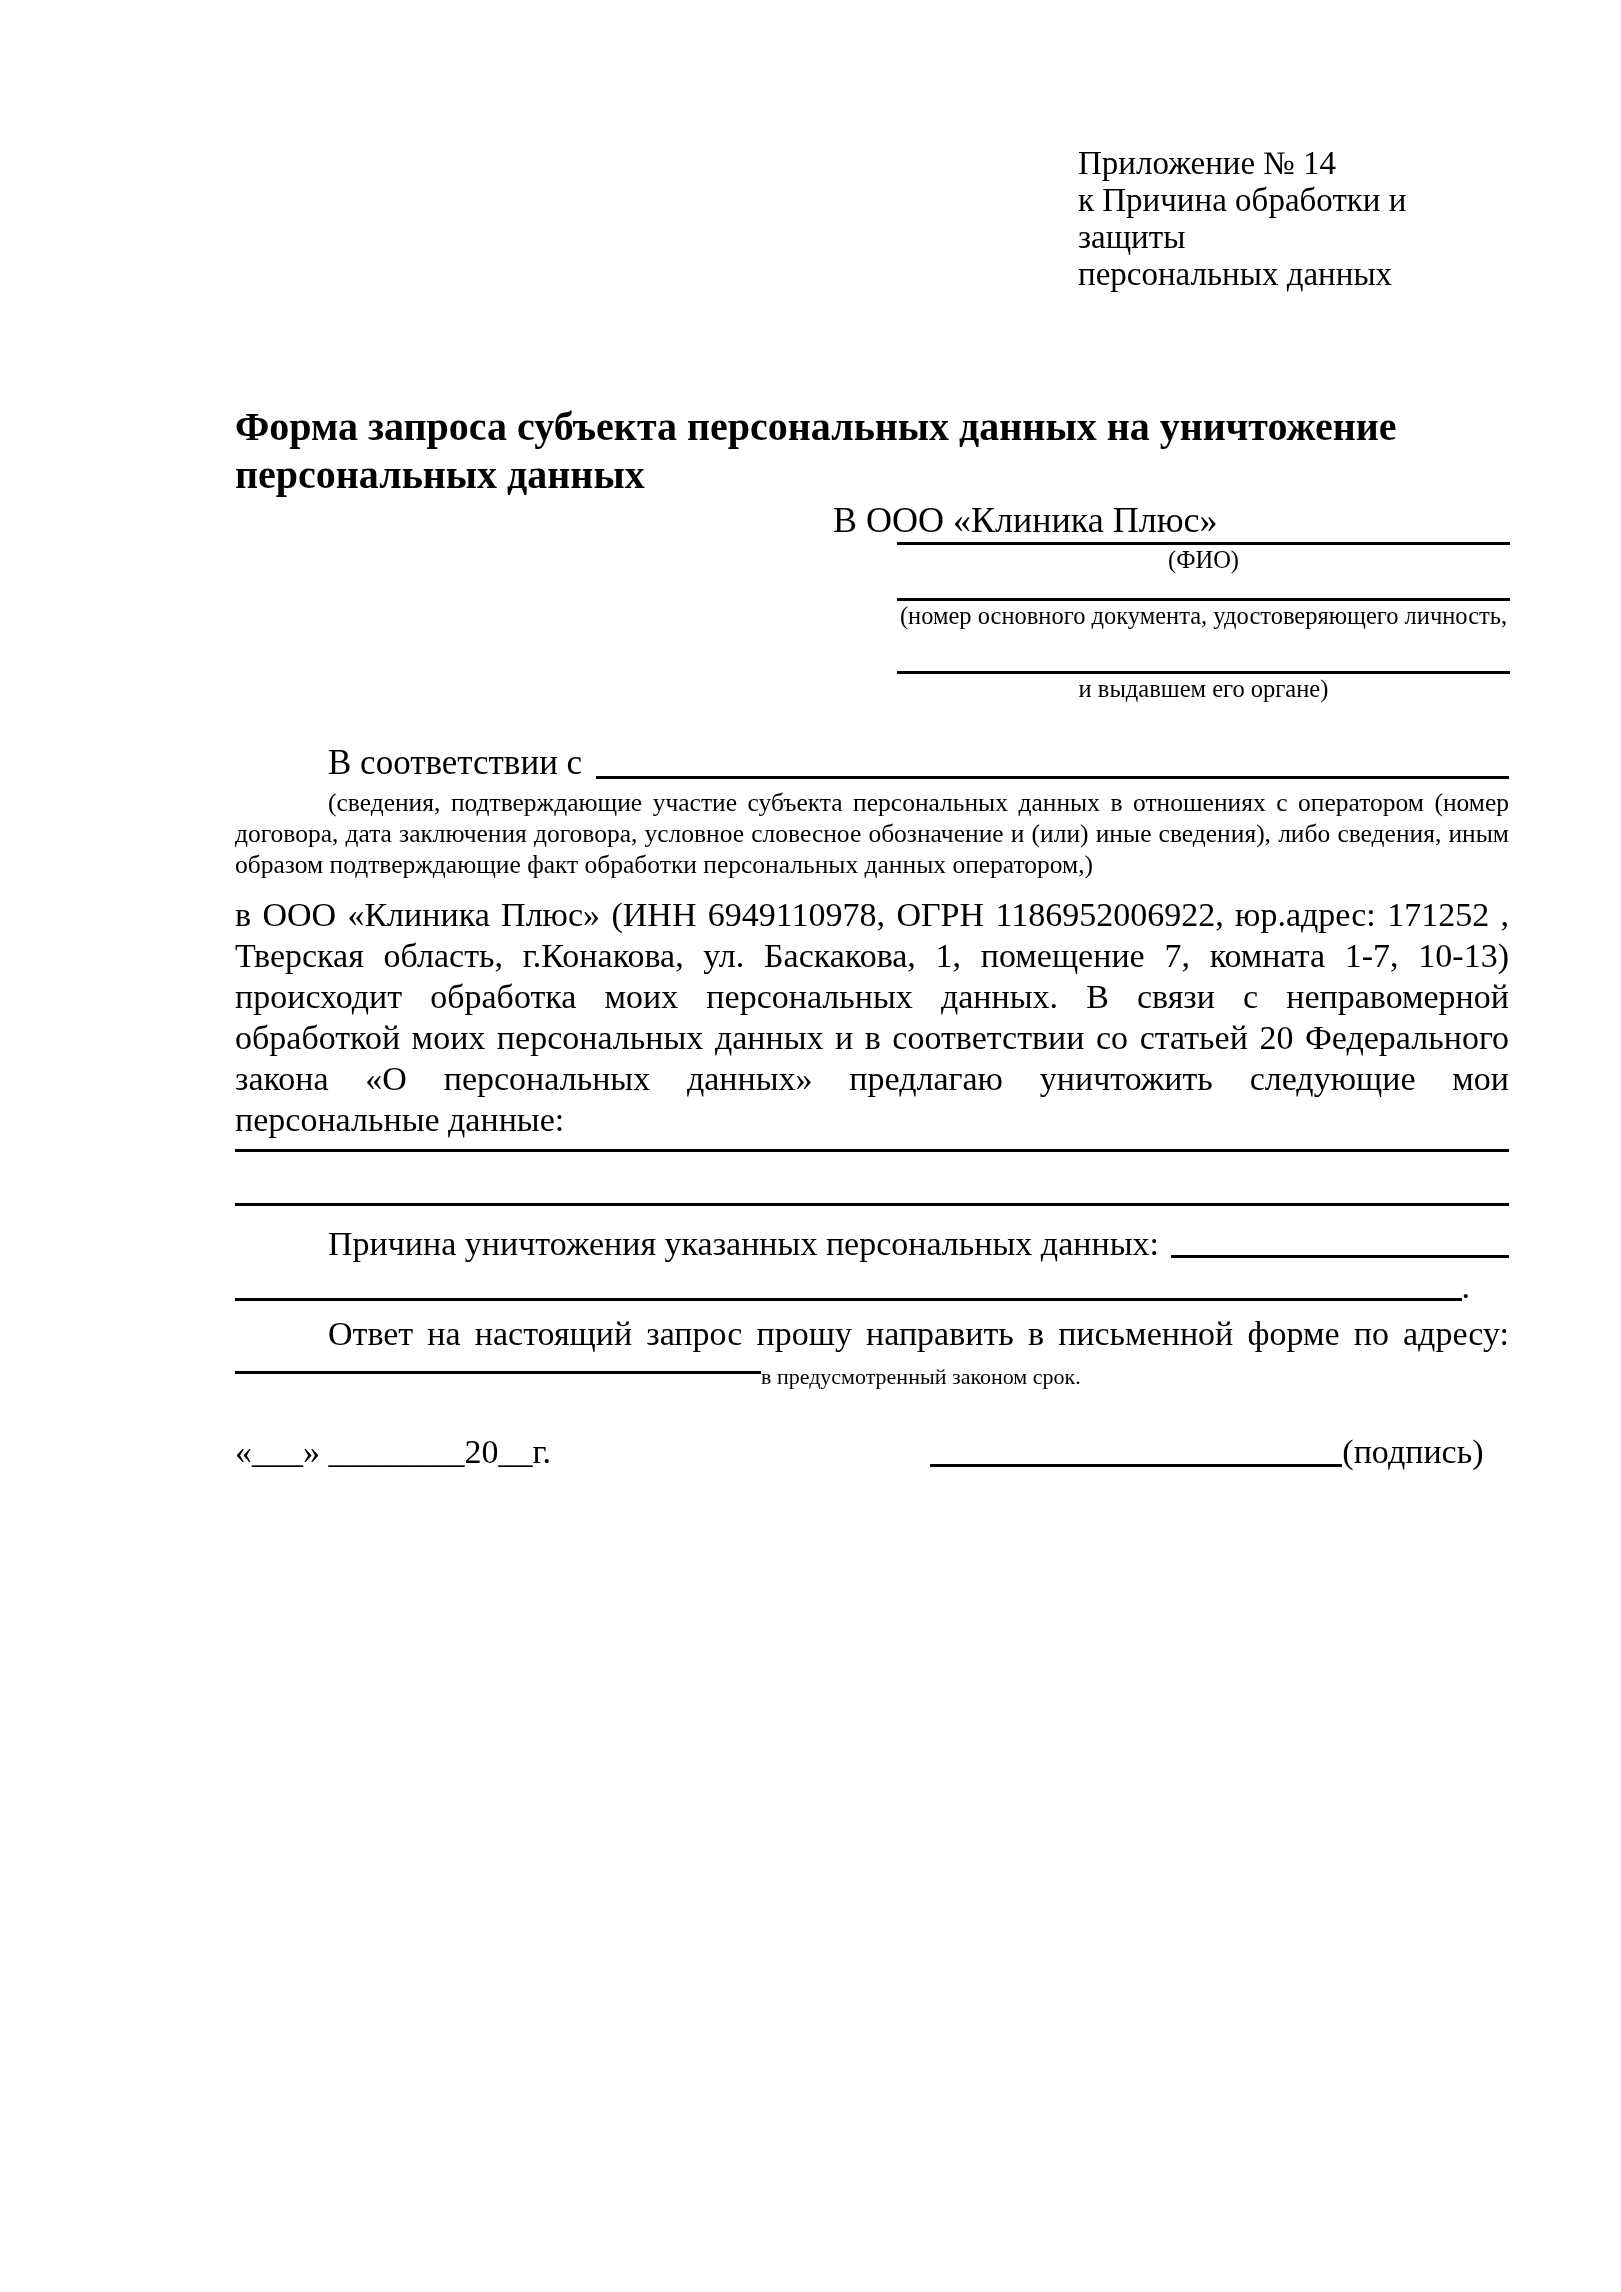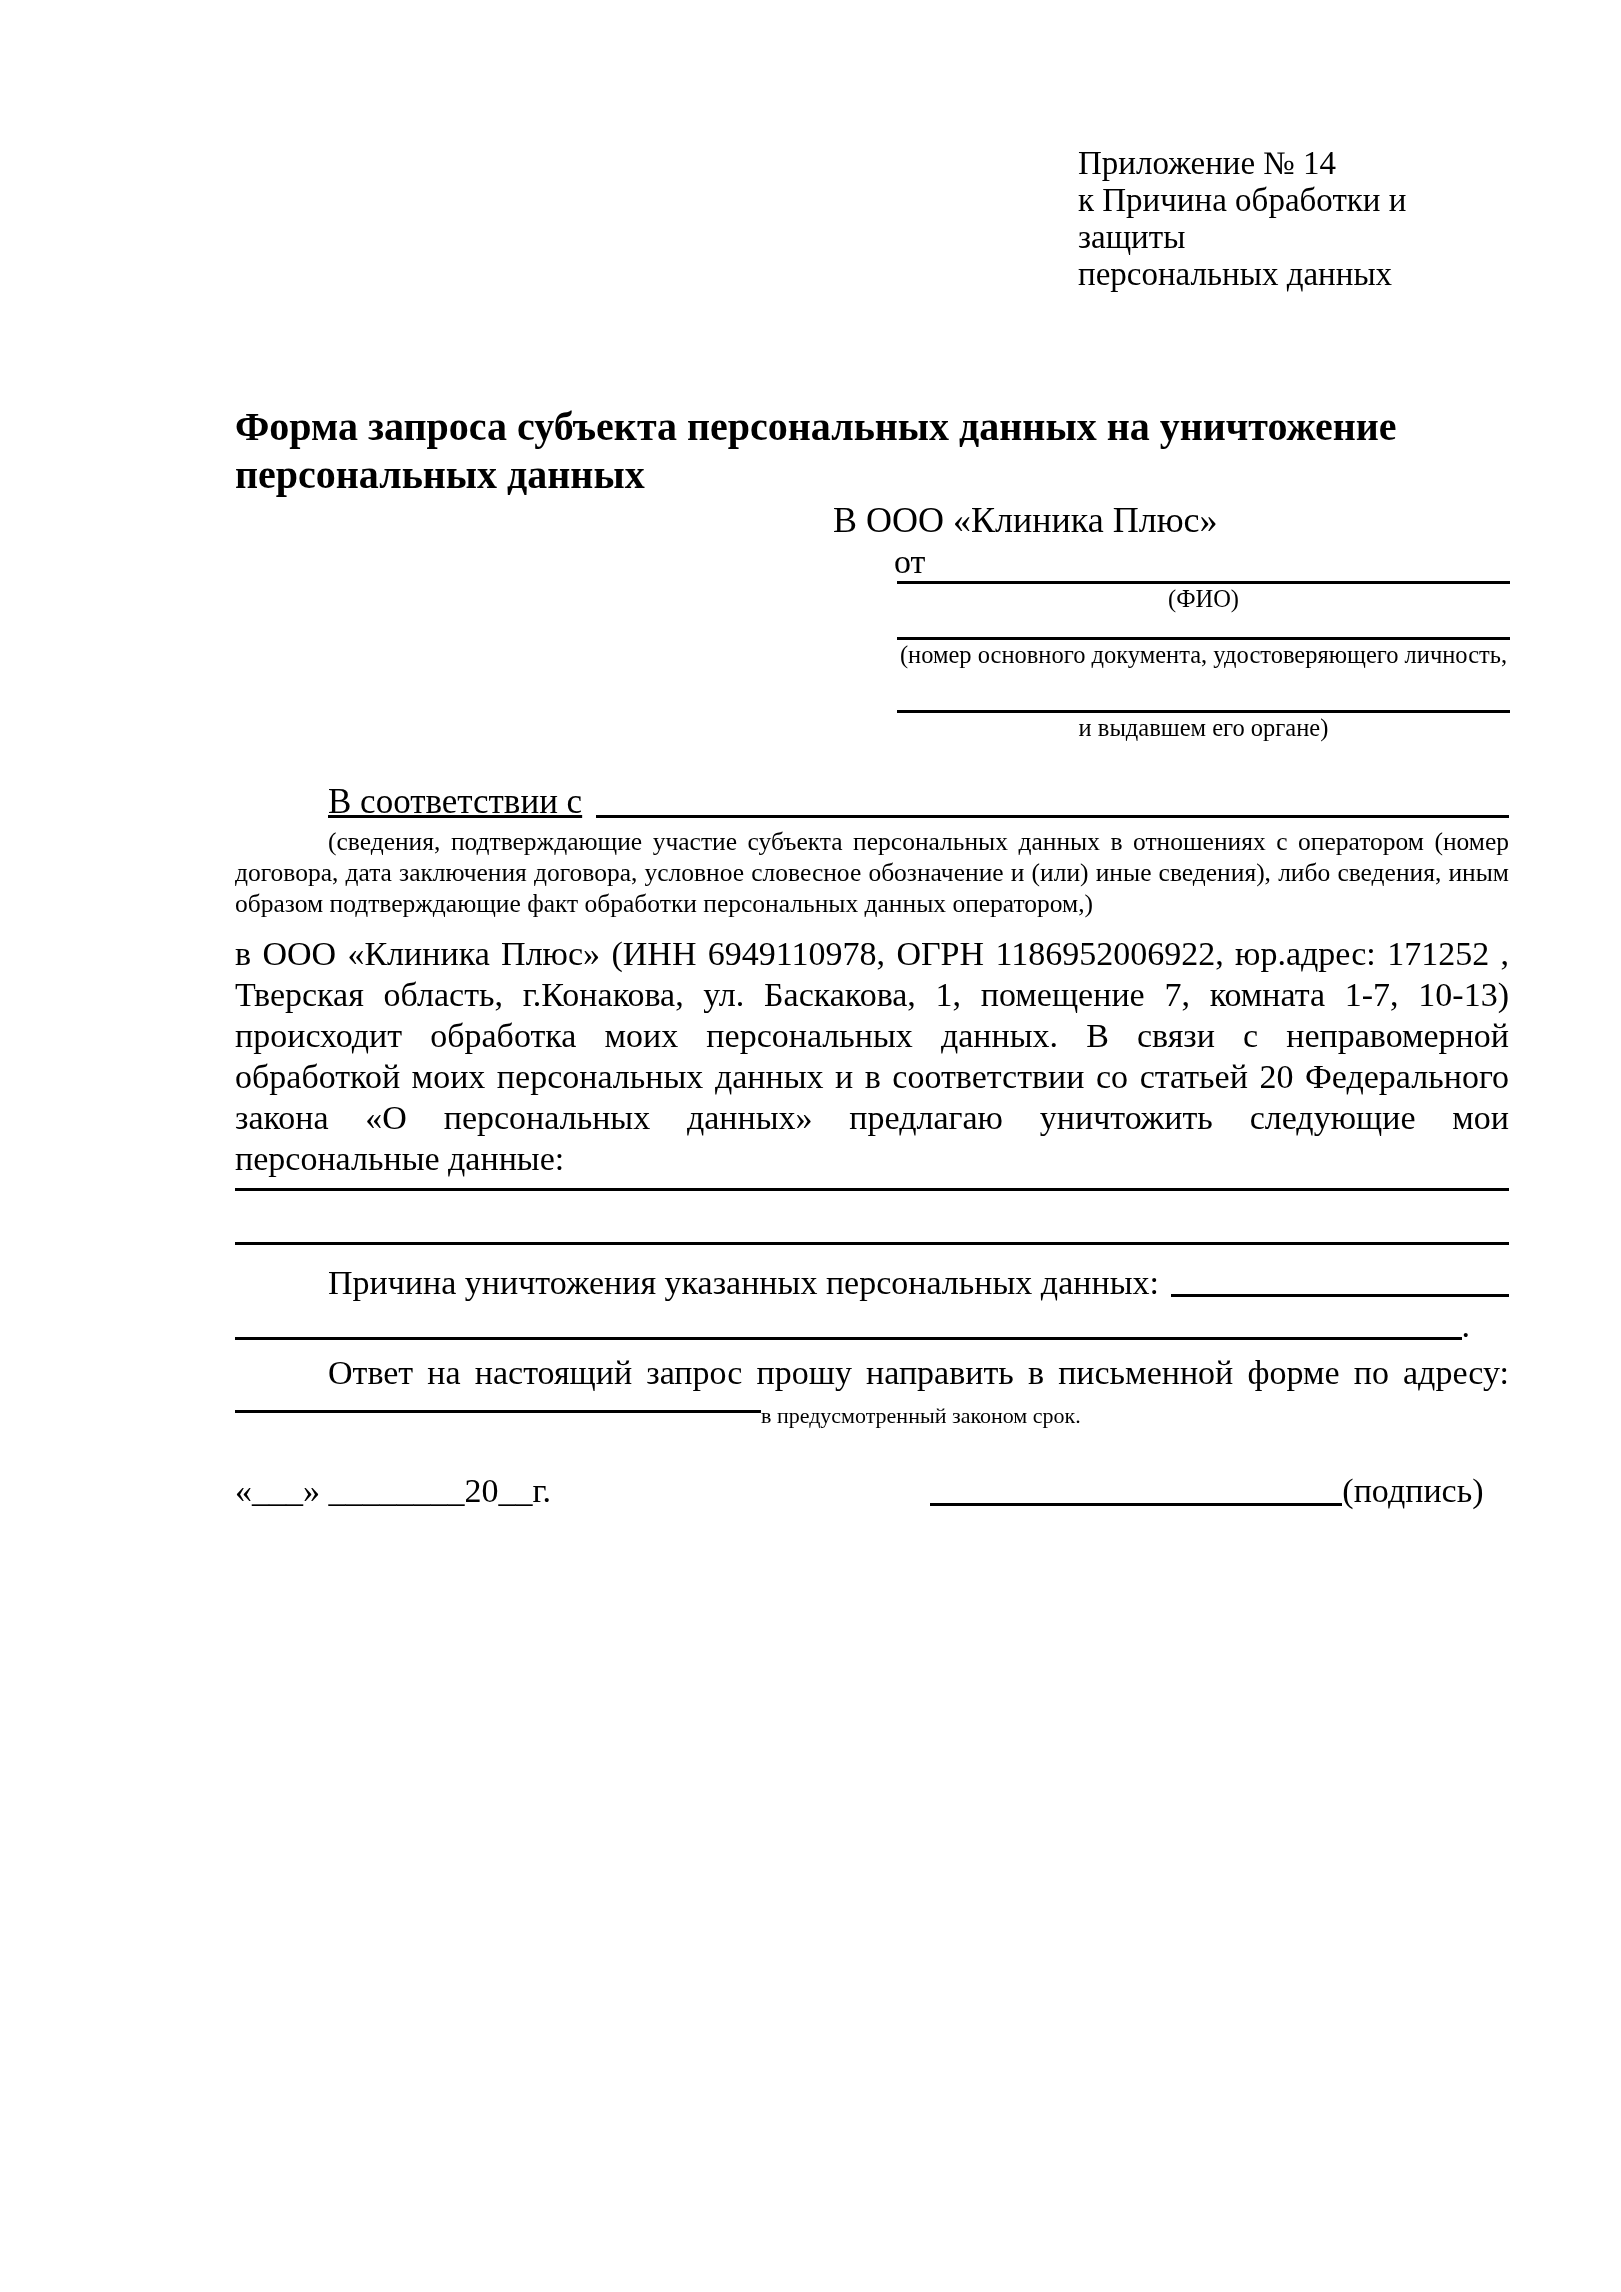--- a/index.html
+++ b/index.html
@@ -61,21 +61,20 @@
   .fields .field:nth-child(2) .field-caption { margin-bottom: 41px; }
   .fields .field:nth-child(3) .field-caption { margin-bottom: 29px; }
 
   
   .accordance {
     margin-top: 37px;
     padding-left: 93px;
     display: flex;
     font-size: 35px;
     line-height: 45px;
-    text-decoration: underline;
   }
   .accordance .fill {
     flex: 1;
     border-bottom: 3.9px solid #000;
     margin-left: 13.7px;
     margin-bottom: 5.9px;
   }
 
   .note {
     margin-top: 2px;
@@ -175,21 +174,20 @@
       <div>к Причина обработки и защиты</div>
       <div>персональных данных</div>
     </div>
 
     <div class="title">
       <div>Форма запроса субъекта персональных данных на уничтожение</div>
       <div>персональных данных</div>
     </div>
 
     <div class="to-line">В ООО «Клиника Плюс»</div>
-    <div class="from-label">от</div>
 
     <div class="fields">
       <div class="field">
         <div class="field-line"></div>
         <div class="field-caption">(ФИО)</div>
       </div>
       <div class="field">
         <div class="field-line"></div>
         <div class="field-caption">(номер основного документа, удостоверяющего личность,</div>
       </div>

